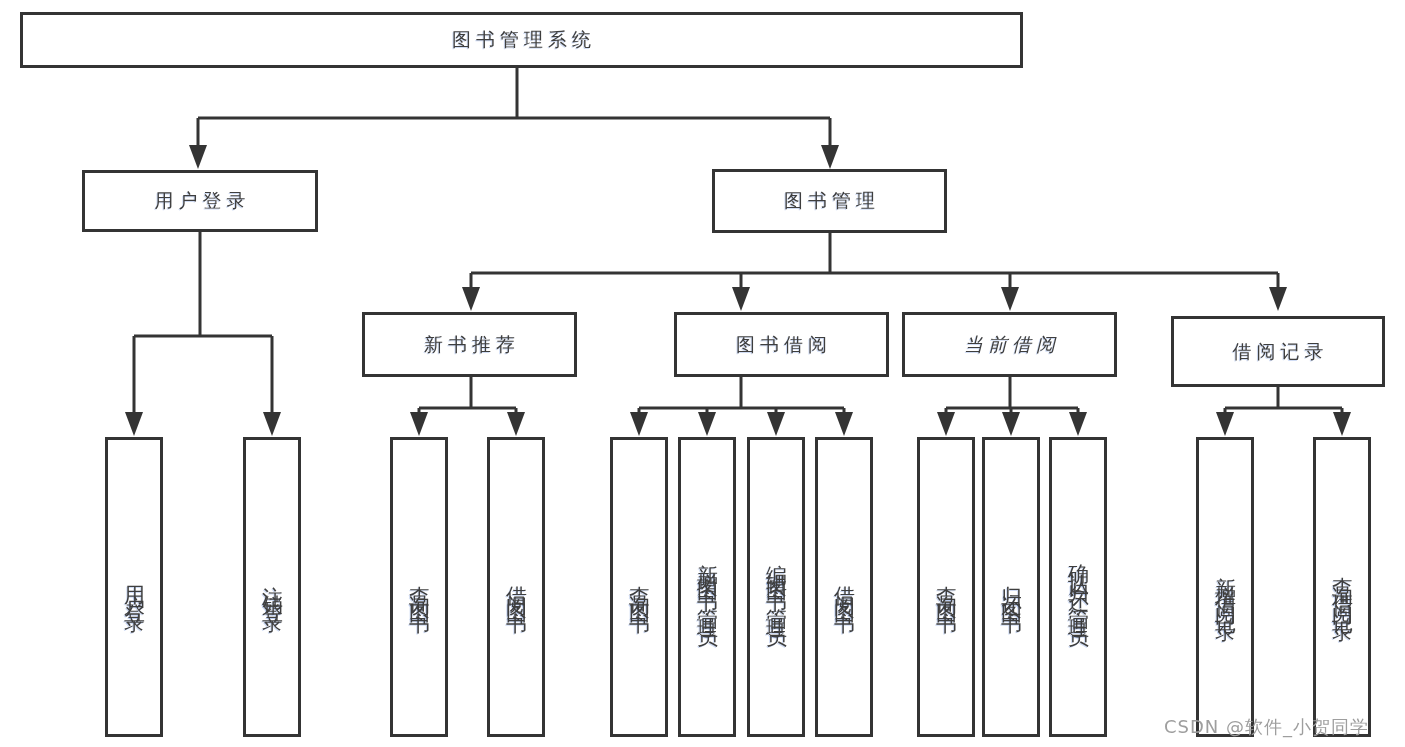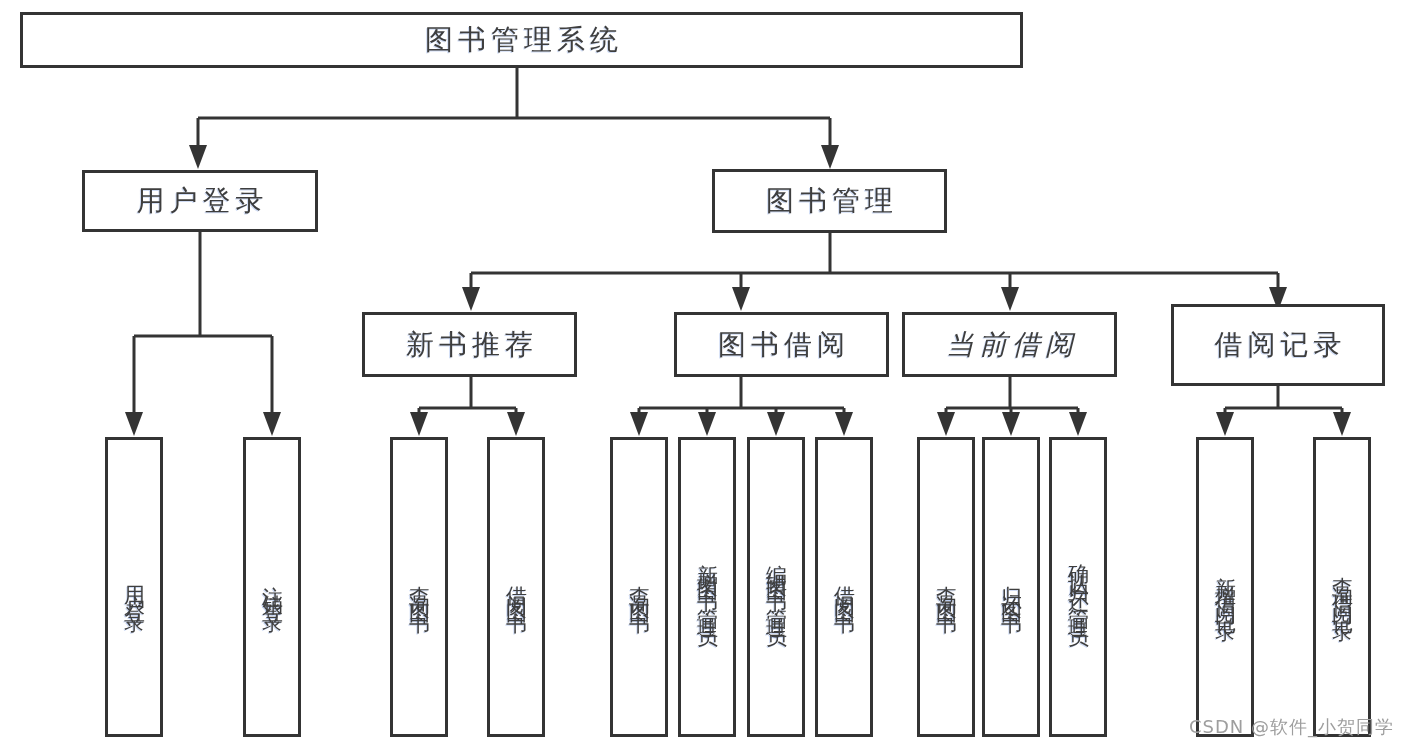--- a/index.html
+++ b/index.html
@@ -8,28 +8,28 @@
     font-family:"DejaVu Sans","Liberation Sans",sans-serif; overflow:hidden;
   }
   .wires { position:absolute; left:0; top:0; }
   .box {
     position:absolute; box-sizing:border-box;
     border:3px solid #343434; background:#ffffff;
     display:flex; align-items:center; justify-content:center;
     color:#3e3e3e;
     text-shadow:-1px 1px 0 rgba(110,145,220,0.32);
   }
-  .hbox { font-size:28px; letter-spacing:5px; padding-left:5px; white-space:nowrap; }
+  .hbox { font-size:19px; letter-spacing:5px; padding-left:5px; white-space:nowrap; }
   .vbox {
     width:58px; height:300px; top:437px;
     writing-mode:vertical-rl; text-orientation:mixed;
     font-size:21px; letter-spacing:9px; line-height:1;
   }
   .watermark {
-    position:absolute; left:1189px; top:715px;
+    position:absolute; left:1164px; top:715px;
     font-size:18px; color:#9e9e9e; letter-spacing:1px; white-space:nowrap;
   }
 </style>
 </head>
 <body>
 
 <div class="canvas">
 
   <svg class="wires" width="1405" height="747" viewBox="0 0 1405 747">
 
@@ -68,21 +68,21 @@
   </svg>
 
   <div class="box hbox" style="left:20px; top:12px; width:1003px; height:56px;">图书管理系统</div>
 
   <div class="box hbox" style="left:82px; top:170px; width:236px; height:62px;">用户登录</div>
   <div class="box hbox" style="left:712px; top:169px; width:235px; height:64px;">图书管理</div>
 
   <div class="box hbox" style="left:362px; top:312px; width:215px; height:65px;">新书推荐</div>
   <div class="box hbox" style="left:633px; top:312px; width:215px; height:65px;margin-left:41px;">图书借阅</div>
   <div class="box hbox" style="left:902px; top:312px; width:215px; height:65px;font-style:italic;">当前借阅</div>
-  <div class="box hbox" style="left:1171px; top:304px; width:214px; height:82px;text-align:right;">借阅记录</div>
+  <div class="box hbox" style="left:1171px; top:316px; width:214px; height:71px;text-align:right;">借阅记录</div>
 
   <div class="box vbox" style="left:105px;">用户登录</div>
   <div class="box vbox" style="left:243px;">注销登录</div>
 
   <div class="box vbox" style="left:390px;">查询图书</div>
   <div class="box vbox" style="left:487px;">借阅图书</div>
 
   <div class="box vbox" style="left:610px;">查询图书</div>
   <div class="box vbox" style="left:678px;">新增图书（管理员）</div>
   <div class="box vbox" style="left:747px;">编辑图书（管理员）</div>

